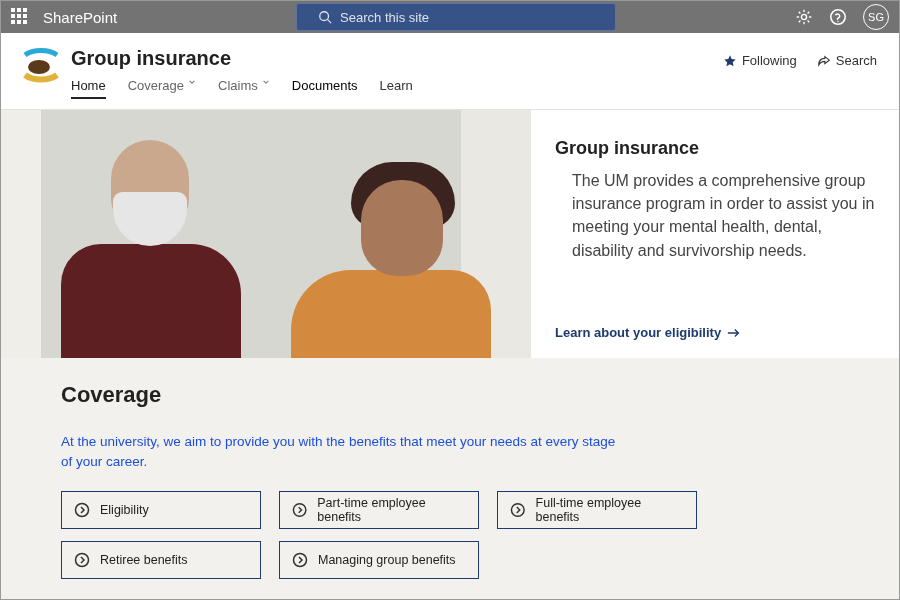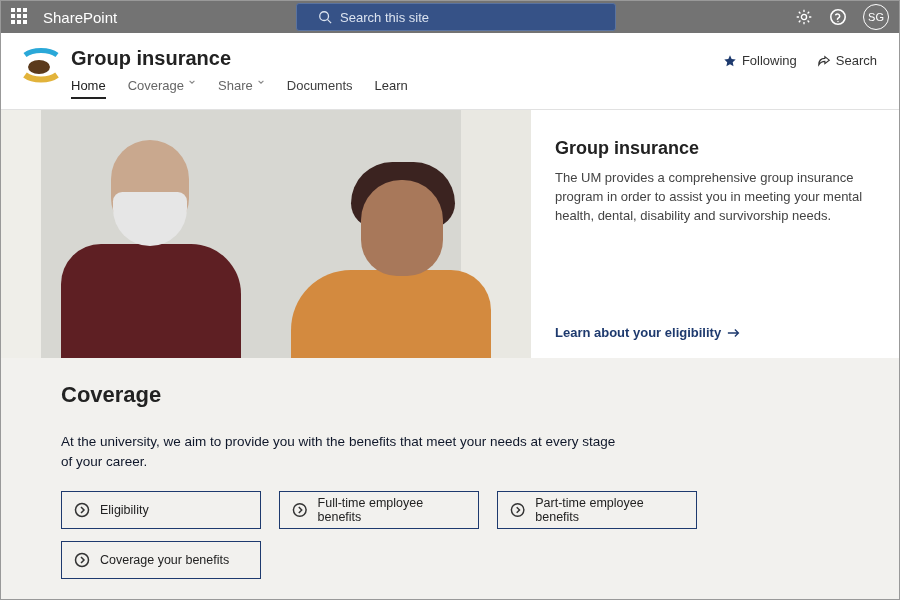--- a/index.html
+++ b/index.html
@@ -94,21 +94,21 @@
     position: relative;
     overflow: hidden;
   }
   .hero-text {
     flex: 1;
     padding: 28px 24px 18px 24px;
     display: flex;
     flex-direction: column;
   }
   .hero-title { font-size: 18px; font-weight: 700; margin-bottom: 10px; color: #222; }
-  .hero-body { font-size: 13px; line-height: 1.45; color: #444; }
+  .hero-body { font-size: 16px; line-height: 1.45; color: #444; margin-left: 17px; }
   .hero-link {
     margin-top: auto;
     color: #1e3a6e;
     font-weight: 600;
     font-size: 13px;
     cursor: pointer;
     display: flex; align-items: center; gap: 6px;
   }
   .hero-link svg { width: 14px; height: 12px; stroke: #1e3a6e; }
   
@@ -121,21 +121,21 @@
   .p2-hair { left: 350px; top: 52px; width: 104px; height: 66px; background: #3b2320; border-radius: 50px 50px 30px 30px; }
   .pillar { position: absolute; top: 0; height: 100%; background: #efeee9; }
   .pil-l { left: 0; width: 40px; }
   .pil-r { right: 0; width: 70px; background: #e9e8e2; }
   
   .coverage {
     background: #f2f1ee;
     padding: 24px 60px 28px 60px;
   }
   .cov-title { font-size: 22px; font-weight: 600; color: #222; margin-bottom: 8px; }
-  .cov-sub { font-size: 13.5px; color: #0f172a; max-width: 560px; line-height: 1.45; margin-bottom: 20px; margin-top: 24px; }
+  .cov-sub { font-size: 13.5px; color: #1d4ed8; max-width: 560px; line-height: 1.45; margin-bottom: 20px; margin-top: 24px; }
   .cov-grid {
     display: grid;
     grid-template-columns: repeat(3, 200px);
     gap: 12px 18px;
   }
   .cov-card {
     border: 1px solid #1e3a6e;
     background: transparent;
     height: 38px;
     display: flex;
@@ -201,26 +201,26 @@
       <div class="nav-item active">
           <span>Home</span>
         </div>
       <div class="nav-item">
         <span>Coverage</span>
         <svg class="chev" viewBox="0 0 10 10" fill="none" stroke="#888" stroke-width="1.4">
             <path d="M2 3.5 L5 6.5 L8 3.5"></path>
           </svg>
       </div>
       <div class="nav-item">
-        <span>Share</span>
+        <span>Claims</span>
         <svg class="chev" viewBox="0 0 10 10" fill="none" stroke="#888" stroke-width="1.4">
             <path d="M2 3.5 L5 6.5 L8 3.5"></path>
           </svg>
       </div>
-      <div class="nav-item" style="color:#404040">
+      <div class="nav-item" style="color:#000000">
           <span>Documents</span>
         </div>
       <div class="nav-item" style="color:#333">
           <span>Learn</span>
         </div>
     </div>
   </div>
   <div class="site-actions">
     <div class="act">
       <svg viewBox="0 0 16 16" fill="#1e3a6e">
@@ -269,30 +269,37 @@
           <circle cx="8" cy="8" r="6.5"></circle>
           <path d="M7 5l3 3-3 3"></path>
         </svg>
       <span>Eligibility</span>
     </div>
     <div class="cov-card">
       <svg viewBox="0 0 16 16">
           <circle cx="8" cy="8" r="6.5"></circle>
           <path d="M7 5l3 3-3 3"></path>
         </svg>
+      <span>Part-time employee benefits</span>
+    </div>
+    <div class="cov-card">
+      <svg viewBox="0 0 16 16">
+          <circle cx="8" cy="8" r="6.5"></circle>
+          <path d="M7 5l3 3-3 3"></path>
+        </svg>
       <span>Full-time employee benefits</span>
     </div>
     <div class="cov-card">
       <svg viewBox="0 0 16 16">
           <circle cx="8" cy="8" r="6.5"></circle>
           <path d="M7 5l3 3-3 3"></path>
         </svg>
-      <span>Part-time employee benefits</span>
-    </div>
-    <div class="cov-card">
-      <svg viewBox="0 0 16 16">
-          <circle cx="8" cy="8" r="6.5"></circle>
-          <path d="M7 5l3 3-3 3"></path>
-        </svg>
-      <span>Coverage your benefits</span>
+      <span>Retiree benefits</span>
+    </div>
+    <div class="cov-card">
+      <svg viewBox="0 0 16 16">
+          <circle cx="8" cy="8" r="6.5"></circle>
+          <path d="M7 5l3 3-3 3"></path>
+        </svg>
+      <span>Managing group benefits</span>
     </div>
   </div>
 </div>
 
 </body></html>

